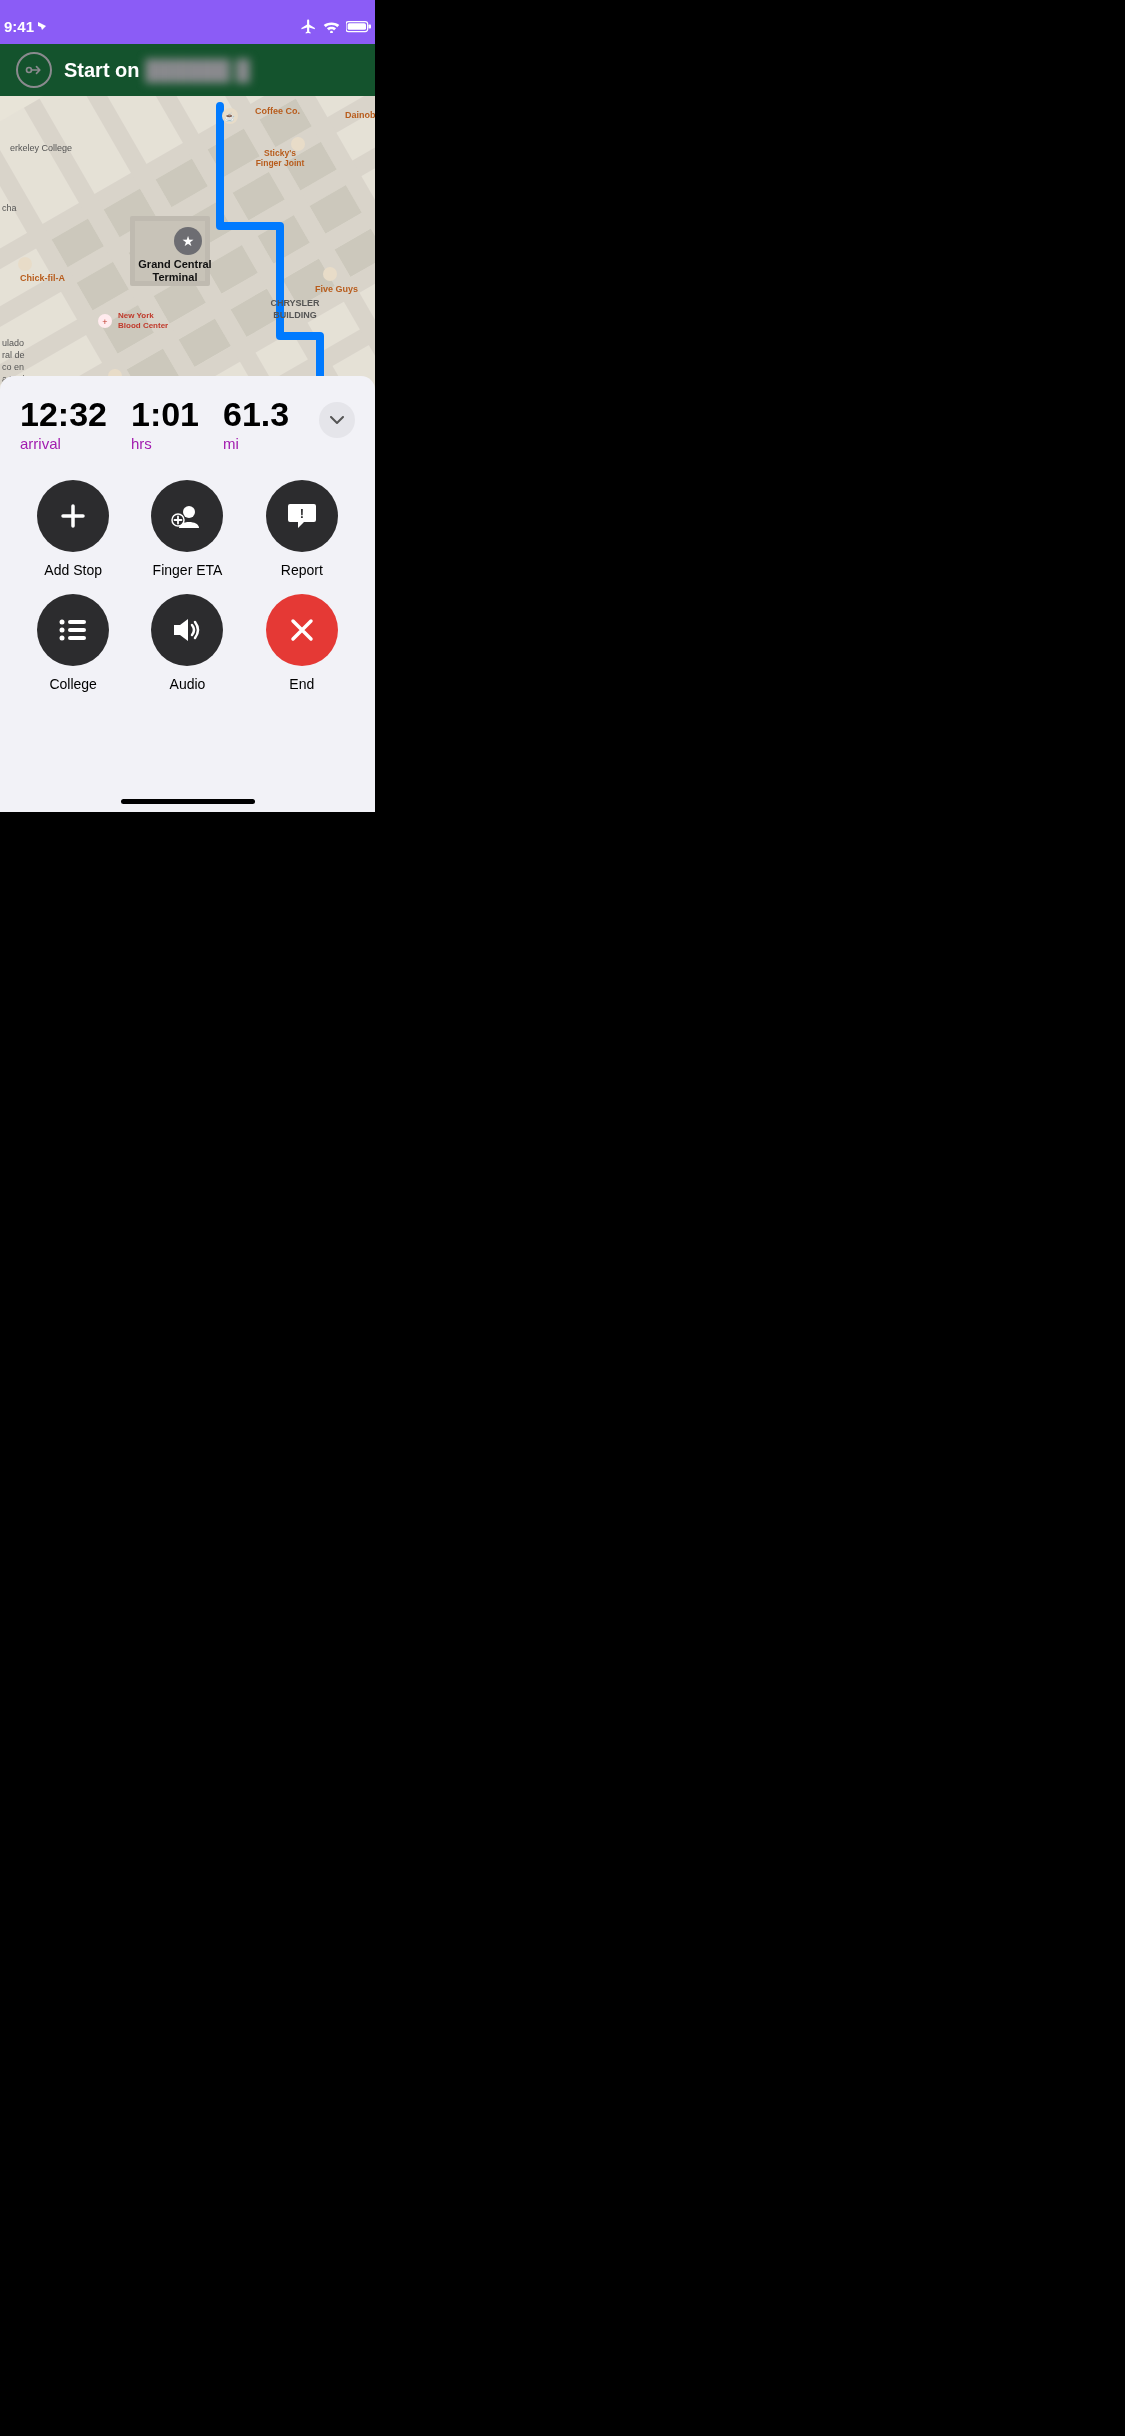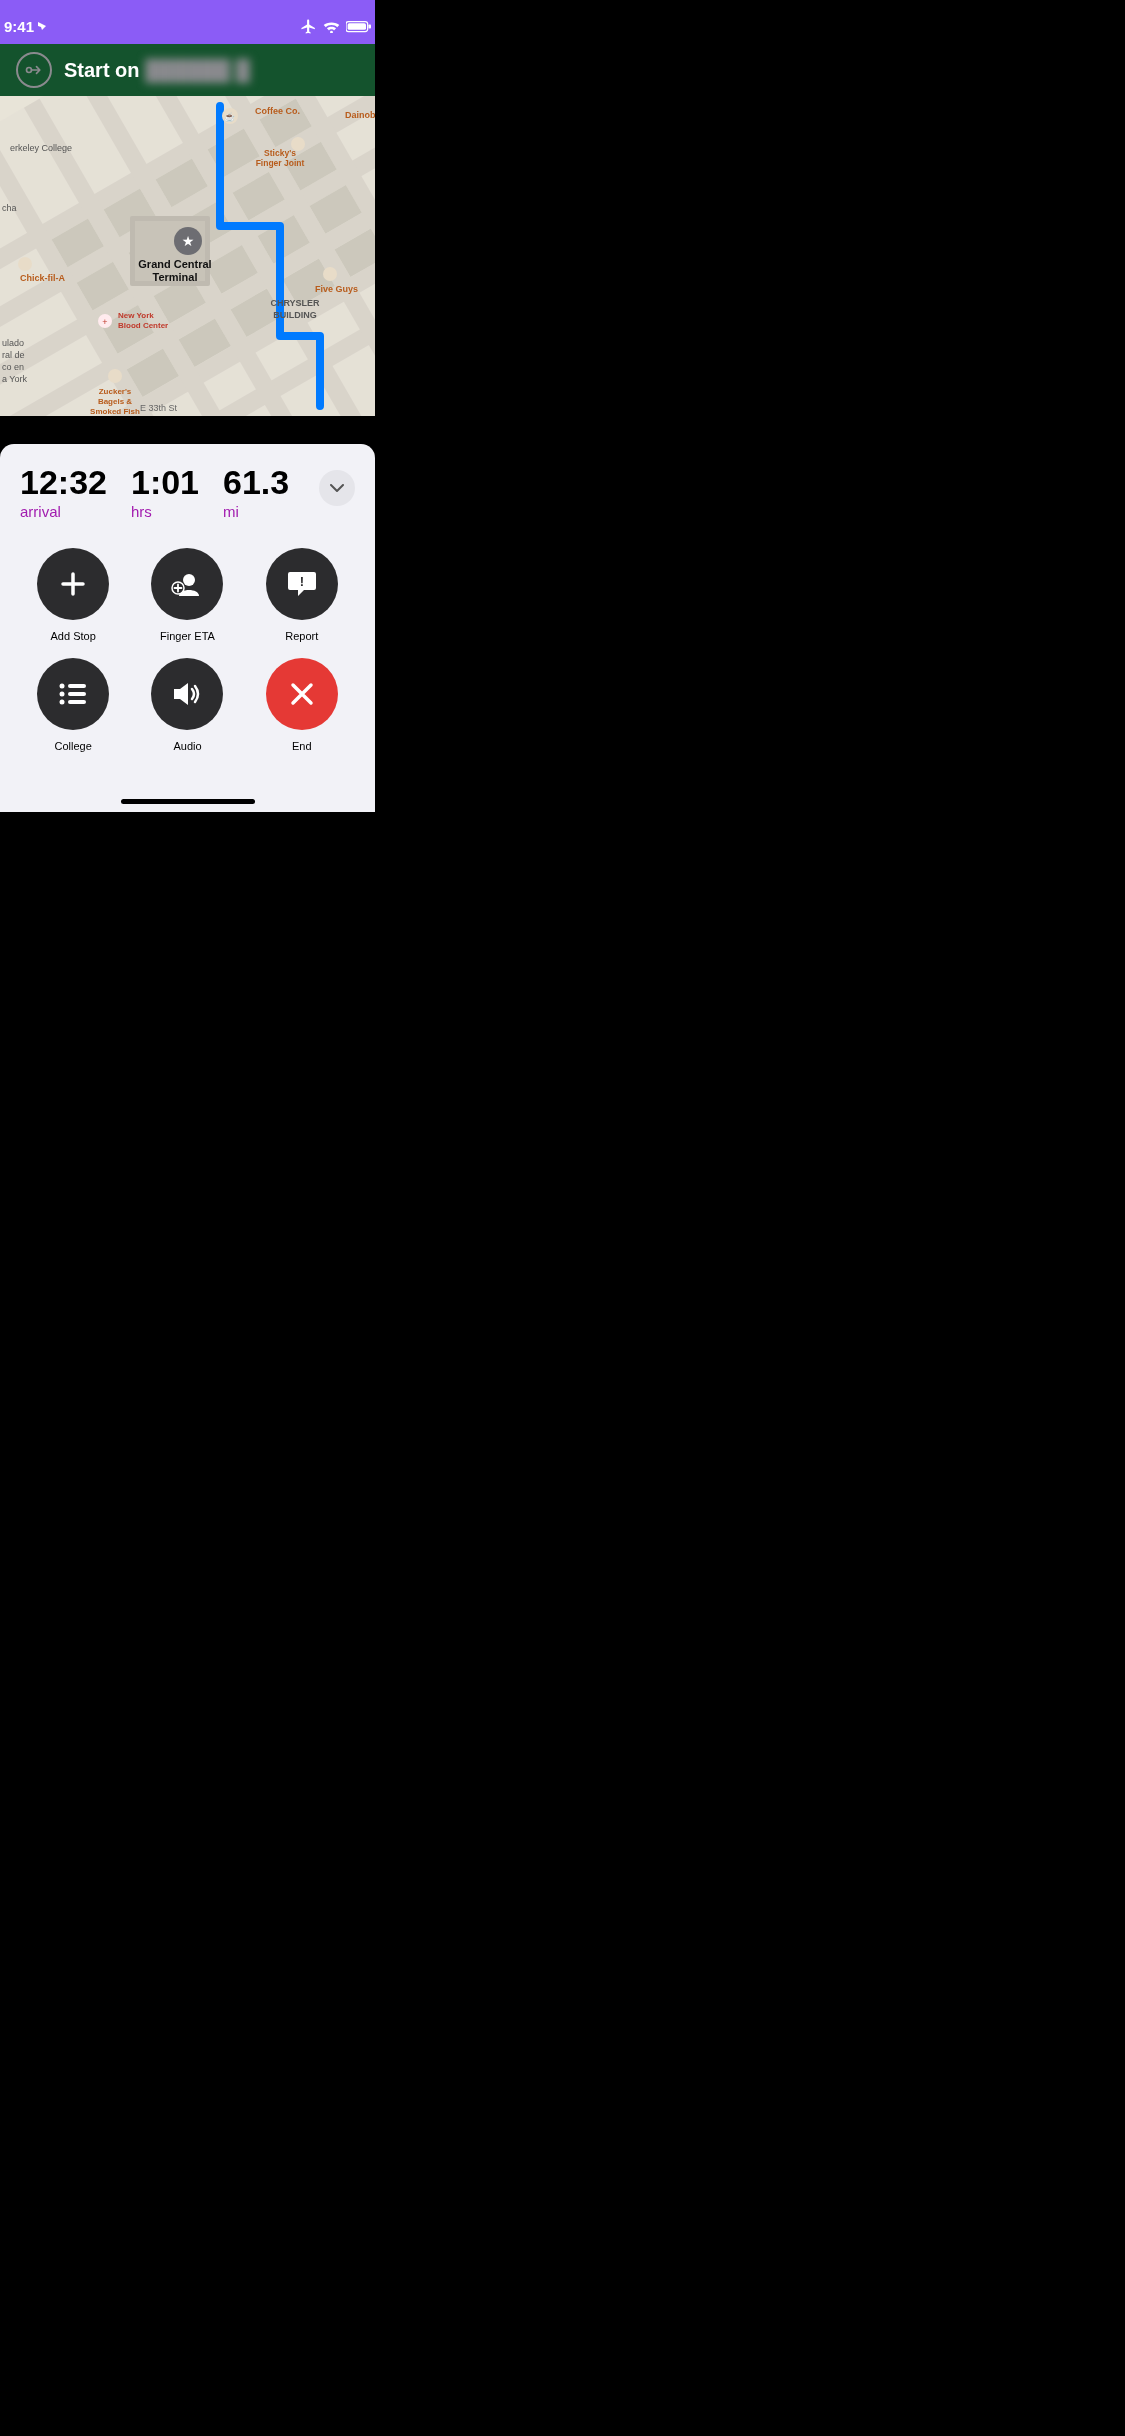--- a/index.html
+++ b/index.html
@@ -95,21 +95,21 @@
 
     
     .bottom-panel {
       position: absolute;
       bottom: 0;
       left: 0;
       right: 0;
       background: #f2f2f7;
       border-radius: 14px 14px 0 0;
       padding: 20px 20px 34px;
-      height: 368px;
+      height: 436px;
     }
 
     
     .eta-row {
       display: flex;
       align-items: flex-start;
       gap: 24px;
       margin-bottom: 28px;
     }
 
@@ -168,21 +168,21 @@
       display: flex;
       align-items: center;
       justify-content: center;
     }
 
     .action-circle.end {
       background: #e53935;
     }
 
     .action-label {
-      font-size: 11px;
+      font-size: 14px;
       color: #000;
       font-weight: 400;
     }
 
     
     .home-indicator {
       position: absolute;
       bottom: 8px;
       left: 50%;
       transform: translateX(-50%);

